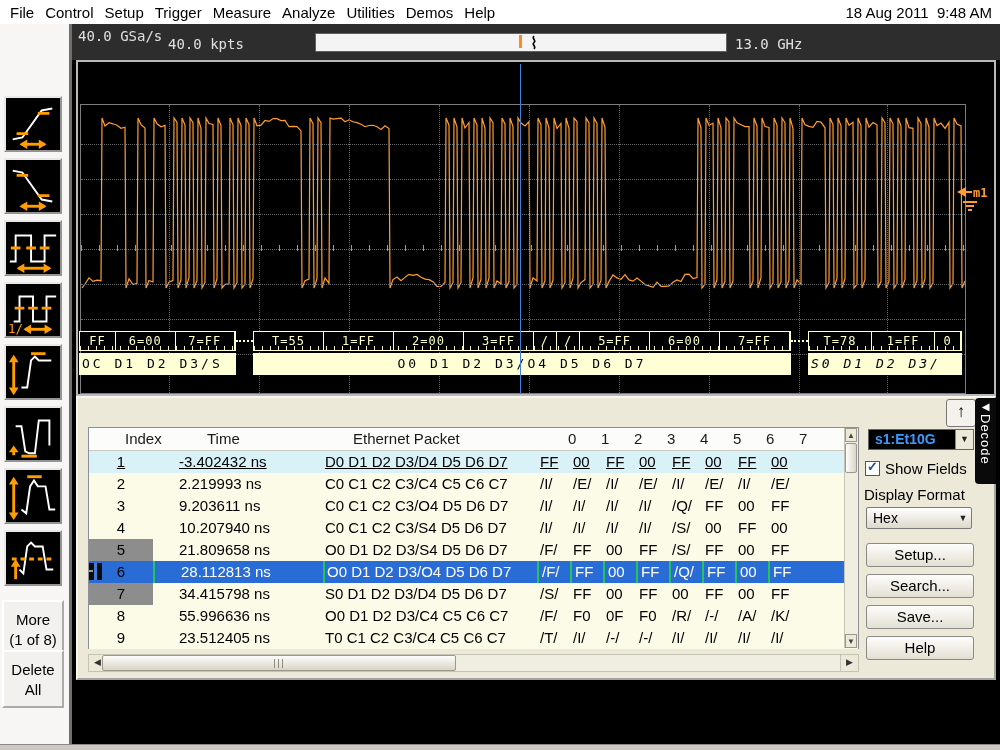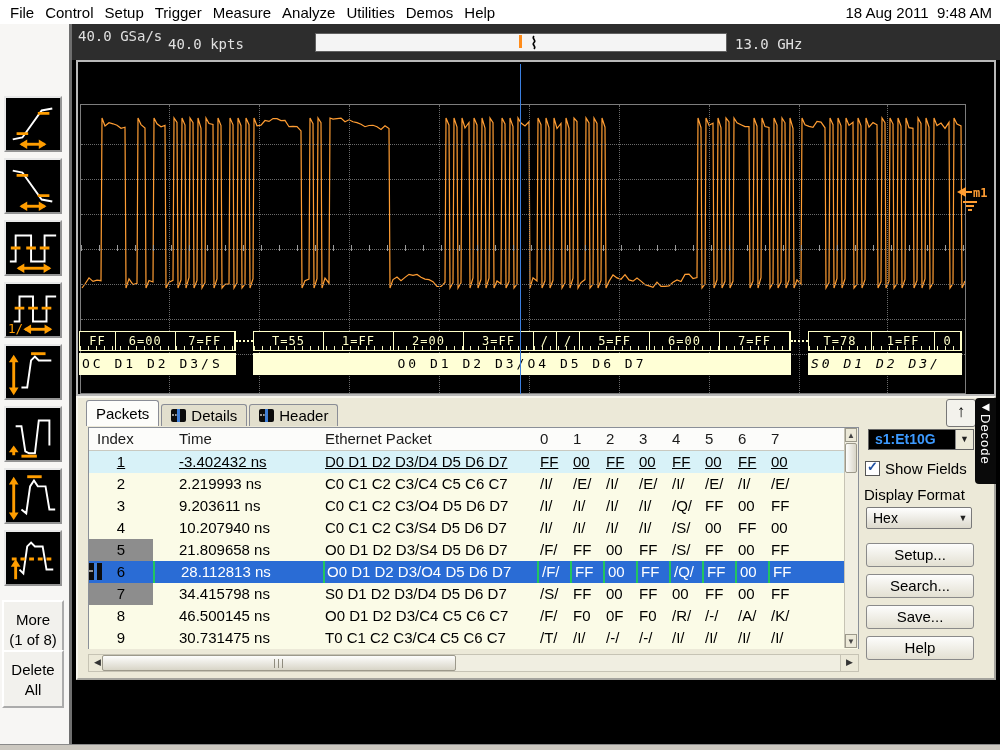--- a/index.html
+++ b/index.html
@@ -74,21 +74,21 @@
   .up-btn{position:absolute;left:868px;top:1px;width:28px;height:26px;background:#f3f2ec;
           border:1px solid #777;border-radius:3px;text-align:center;font-size:17px;font-weight:bold;line-height:24px;color:#000;}
 
   
   .tableWrap{position:absolute;left:10px;top:29px;width:771px;height:222px;background:#fff;
              border:1px solid #8a8f98;box-sizing:border-box;}
   .trow{display:flex;height:22px;line-height:22px;font-size:15px;color:#000;}
   .thead{background:#fcfcfa;border-bottom:1px solid #c9c9c0;color:#1a1a1a;}
   .tc{flex:0 0 auto;box-sizing:border-box;overflow:hidden;white-space:nowrap;}
   .c-idx{width:64px;text-align:center;position:relative;}
-  .thead .c-idx{text-align:left;padding-left:8px;}
+  .thead .c-idx{text-align:left;padding-left:8px;margin-left:28px;}
   .c-time{width:170px;padding-left:26px;}
   .c-pkt{width:214px;padding-left:2px;}
   .c-b{width:33px;padding-left:3px;}
   .c-fill{flex:1 1 auto;}
   .r-normal{background:#fbfbe7;}
   .r-link{background:#d8f2f8;}
   .r-link .tc{text-decoration:underline;}
   .r-gray{background:#fbfbe7;}
   .r-gray .c-idx{background:#8d8d8d;}
   .r-sel{background:#2a6cd5;color:#fff;}
@@ -313,33 +313,20 @@
               <div class="dticks"></div>
             </div>
             <div class="dband" style="text-align: left; font-style: italic;">S0 D1 D2 D3/</div>
           </div>
           <div class="dconn" style="left: 158px; top: 278px; width: 17px;"></div>
           <div class="dconn" style="left: 713px; top: 278px; width: 17px;"></div>
         </div>
     </div>
 
     <div class="panel">
-      <div class="tabs" id="tabs">
-          <div class="tab active">
-            <span>Packets</span>
-          </div>
-          <div class="tab">
-            <div class="dicon"></div>
-            <span>Details</span>
-          </div>
-          <div class="tab">
-            <div class="dicon"></div>
-            <span>Header</span>
-          </div>
-        </div>
       <div class="up-btn">↑</div>
 
       <div class="tableWrap">
         <div id="thead" class="trow thead">
             <div class="tc c-idx" style="width: 64px;">Index</div>
             <div class="tc c-time" style="width: 170px;">Time</div>
             <div class="tc c-pkt" style="width: 214px;">Ethernet Packet</div>
             <div class="tc c-b" style="width: 33px;">0</div>
             <div class="tc c-b" style="width: 33px;">1</div>
             <div class="tc c-b" style="width: 33px;">2</div>
@@ -444,35 +431,35 @@
               <div class="tc c-b" style="width: 33px;">00</div>
               <div class="tc c-b" style="width: 33px;">FF</div>
               <div class="tc c-b" style="width: 33px;">00</div>
               <div class="tc c-b" style="width: 33px;">FF</div>
               <div class="tc c-b" style="width: 33px;">00</div>
               <div class="tc c-b" style="width: 33px;">FF</div>
               <div class="tc c-fill"></div>
             </div>
             <div class="trow r-normal">
               <div class="tc c-idx" style="width: 64px;">8</div>
-              <div class="tc c-time" style="width: 170px;">46.500145 ns</div>
+              <div class="tc c-time" style="width: 170px;">55.996636 ns</div>
               <div class="tc c-pkt" style="width: 214px;">O0 D1 D2 D3/C4 C5 C6 C7</div>
               <div class="tc c-b" style="width: 33px;">/F/</div>
               <div class="tc c-b" style="width: 33px;">F0</div>
               <div class="tc c-b" style="width: 33px;">0F</div>
               <div class="tc c-b" style="width: 33px;">F0</div>
               <div class="tc c-b" style="width: 33px;">/R/</div>
               <div class="tc c-b" style="width: 33px;">/-/</div>
               <div class="tc c-b" style="width: 33px;">/A/</div>
               <div class="tc c-b" style="width: 33px;">/K/</div>
               <div class="tc c-fill"></div>
             </div>
             <div class="trow r-normal">
               <div class="tc c-idx" style="width: 64px;">9</div>
-              <div class="tc c-time" style="width: 170px;">30.731475 ns</div>
+              <div class="tc c-time" style="width: 170px;">23.512405 ns</div>
               <div class="tc c-pkt" style="width: 214px;">T0 C1 C2 C3/C4 C5 C6 C7</div>
               <div class="tc c-b" style="width: 33px;">/T/</div>
               <div class="tc c-b" style="width: 33px;">/I/</div>
               <div class="tc c-b" style="width: 33px;">/-/</div>
               <div class="tc c-b" style="width: 33px;">/-/</div>
               <div class="tc c-b" style="width: 33px;">/I/</div>
               <div class="tc c-b" style="width: 33px;">/I/</div>
               <div class="tc c-b" style="width: 33px;">/I/</div>
               <div class="tc c-b" style="width: 33px;">/I/</div>
               <div class="tc c-fill"></div>

